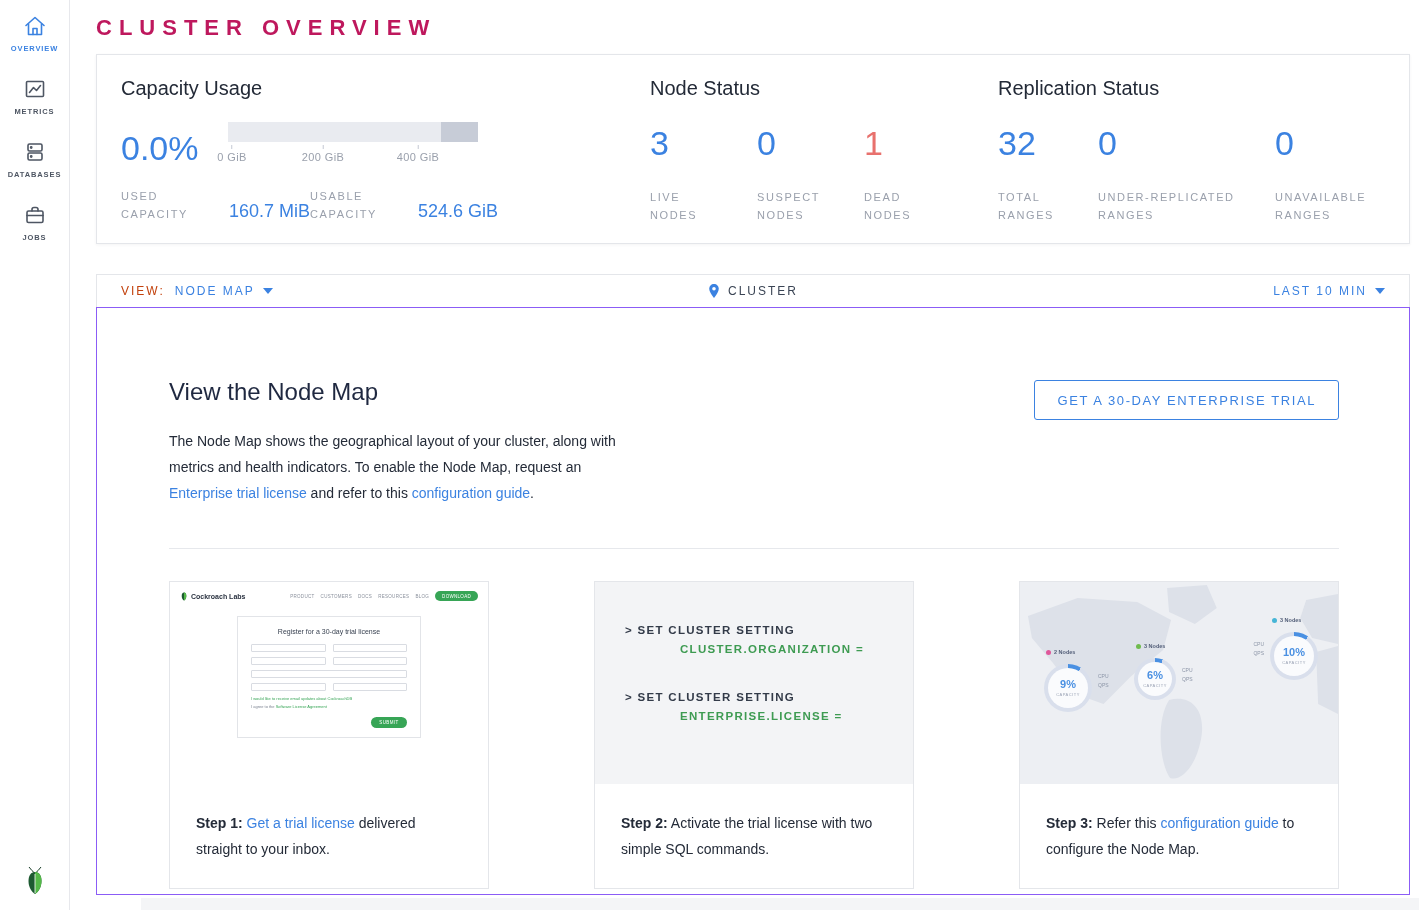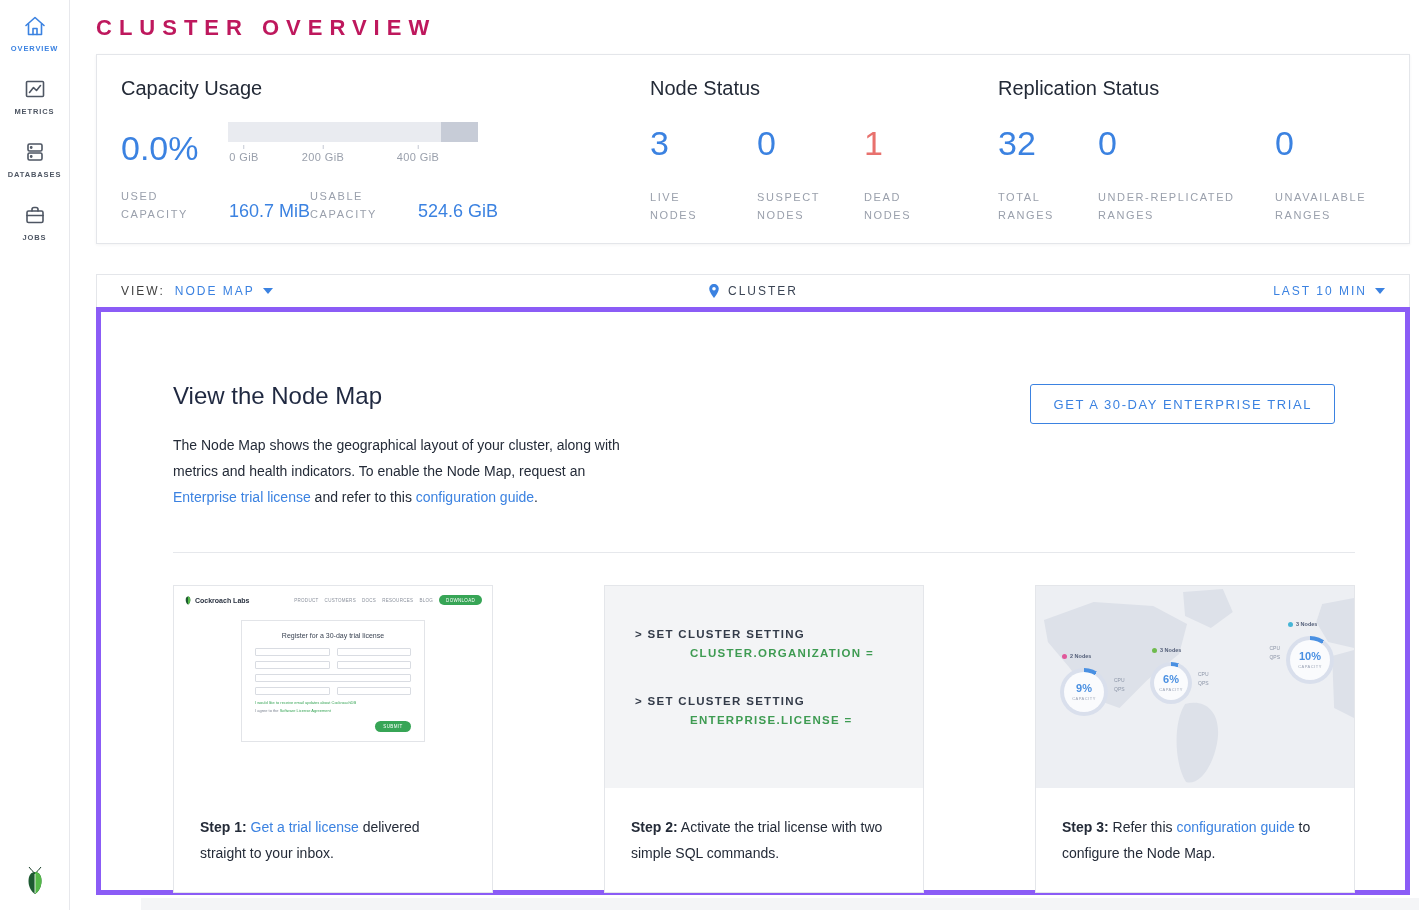--- a/index.html
+++ b/index.html
@@ -72,35 +72,35 @@
   .sec-repl .stat-2 .stat-label { width:160px; }
   .sec-repl .stat-3 .stat-label { width:110px; }
 
   
   .view-bar {
     margin-top:30px; border:1px solid #e4e6ea; background:#fff;
     height:34px; display:flex; align-items:center; padding:0 24px;
     position:relative; font-size:12px; letter-spacing:2px;
   }
   .view-left { display:flex; align-items:center; }
-  .view-label { color:#404040; margin-right:10px; }
+  .view-label { color:#c2410c; margin-right:10px; }
   .view-value { color:#3b82e1; cursor:pointer; display:flex; align-items:center; }
   .caret { display:inline-block; margin-left:8px; width:0; height:0;
     border-left:5px solid transparent; border-right:5px solid transparent; border-top:6px solid #3b82e1; }
   .view-center {
     position:absolute; left:50%; transform:translateX(-50%);
     display:flex; align-items:center; color:#3a4454;
   }
   .view-center svg { width:12px; height:16px; margin-right:8px; }
   .view-right { margin-left:auto; color:#3b82e1; display:flex; align-items:center; cursor:pointer; }
 
   
   .main-card {
-    margin-top:-1px; border:5px solid #8b5cf6; background:#fff;
-    height:588px; position:relative; padding:70px 50px 0 72px;
+    margin-top:-1px; border:1px solid #8b5cf6; background:#fff;
+    height:588px; position:relative; padding:70px 70px 0 72px;
   }
   .nodemap-heading { margin:0 0 22px 0; font-size:24px; font-weight:500; color:#1f2840; }
   .nodemap-desc { margin:0; width:468px; font-size:14px; line-height:26px; color:#242b38; }
   a.link { color:#3b82e1; text-decoration:none; cursor:pointer; }
   .trial-button {
     position:absolute; top:72px; right:70px; height:40px;
     border:1px solid #3b82e1; border-radius:3px; background:#fff;
     color:#3b82e1; font-size:13px; letter-spacing:1.6px;
     padding:0 22px; display:flex; align-items:center; cursor:pointer;
     font-family:inherit;
@@ -212,21 +212,21 @@
 
       <div class="sec-capacity">
         <h2 class="section-title">Capacity Usage</h2>
         <div class="cap-row">
           <div class="cap-pct">0.0%</div>
           <div class="cap-bar-wrap">
             <div class="cap-bar">
                 <div class="cap-bar-used"></div>
               </div>
             <div class="cap-ticks">
-              <span class="tick" style="left:16px;">0 GiB</span>
+              <span class="tick" style="left:4px;">0 GiB</span>
               <span class="tick" style="left:38%;">200 GiB</span>
               <span class="tick" style="left:76%;">400 GiB</span>
             </div>
           </div>
         </div>
         <div class="cap-details">
           <div class="cap-detail">
             <div class="cap-label">USED CAPACITY</div>
             <div class="cap-value">160.7 MiB</div>
           </div>

